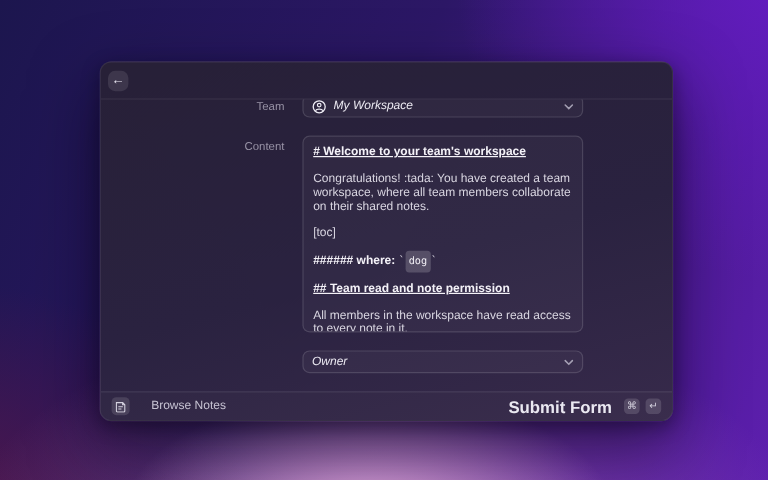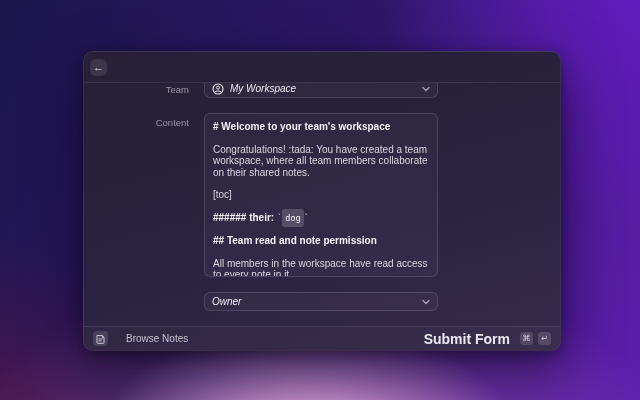--- a/index.html
+++ b/index.html
@@ -24,21 +24,21 @@
     border:1px solid rgba(255,255,255,0.07);
     box-shadow:0 22px 55px rgba(8,4,20,0.55), 0 4px 14px rgba(8,4,20,0.35);
   }
   .header{position:relative;height:30px;border-bottom:1px solid rgba(255,255,255,0.09);}
   .back-btn{
     position:absolute;left:6px;top:7px;width:17px;height:17px;border-radius:6px;
     background:rgba(255,255,255,0.1);color:#e9e7f0;
     display:flex;align-items:center;justify-content:center;
     font-size:11px;line-height:1;cursor:default;
   }
-  .form{position:relative;height:243px;overflow:hidden;}
+  .form{position:relative;height:243px;overflow:hidden;margin-left:48px;}
   .field-label{
     position:absolute;left:0;width:105px;text-align:right;
     color:#9893a6;font-size:9.5px;line-height:10px;
   }
   .team-label{top:2px;}
   .content-label{top:35px;}
   .read-label{top:213px;}
   .control{
     position:absolute;left:120px;width:234px;box-sizing:border-box;
     background:rgba(255,255,255,0.035);
@@ -47,21 +47,21 @@
   .dropdown{height:19px;display:flex;align-items:center;padding:0 7px;gap:6px;
     color:#eceaf2;font-size:10px;font-weight:500;font-style:italic;}
   .team-dropdown{top:-4px;}
   .read-dropdown{top:209px;}
   .chevron{margin-left:auto;display:flex;opacity:0.75;}
   .textarea{
     top:30px;height:164px;padding:7px 8px;overflow:hidden;
     font-size:10px;line-height:11.5px;color:#d9d6e1;
   }
   .para{margin:0 0 11px 0;}
-  .para.h1,.para.h2{font-weight:bold;color:#f4f2f8;}
+  .para.h1,.para.h2{font-weight:bold;color:#f4f2f8;text-decoration:underline;}
   .tags-prefix{font-weight:bold;color:#f4f2f8;}
   .backtick{font-family:"DejaVu Sans Mono",monospace;font-size:9px;color:#d9d6e1;}
   .code{
     font-family:"DejaVu Sans Mono",monospace;font-size:8.5px;color:#f2f0f6;
     background:rgba(255,255,255,0.18);border-radius:3px;padding:4px 3px;
   }
   .footer{
     position:absolute;left:0;right:0;bottom:0;height:24px;box-sizing:border-box;
     border-top:1px solid rgba(255,255,255,0.09);
     background:rgba(255,255,255,0.015);
@@ -110,21 +110,21 @@
           </svg>
         </span>
       </div>
 
       <div class="field-label content-label">Content</div>
       <div class="control textarea">
         <div id="content-text">
             <div class="para h1"># Welcome to your team's workspace</div>
             <div class="para p">Congratulations! :tada: You have created a team workspace, where all team members collaborate on their shared notes.</div>
             <div class="para p">[toc]</div>
-            <div class="para tags"><span class="tags-prefix">###### their: </span><span class="backtick">`</span><span class="code">dog</span><span class="backtick">`</span></div>
+            <div class="para tags"><span class="tags-prefix">###### where: </span><span class="backtick">`</span><span class="code">dog</span><span class="backtick">`</span></div>
             <div class="para h2">## Team read and note permission</div>
             <div class="para p">All members in the workspace have read access to every note in it.</div>
           </div>
       </div>
 
       <div class="control dropdown read-dropdown">
         <span>Owner</span>
         <span class="chevron">
           <svg width="8" height="6" viewBox="0 0 8 6">
             <path d="M1 1.5 L4 4.5 L7 1.5" fill="none" stroke="#c9c5d6" stroke-width="1.3" stroke-linecap="round"></path>

